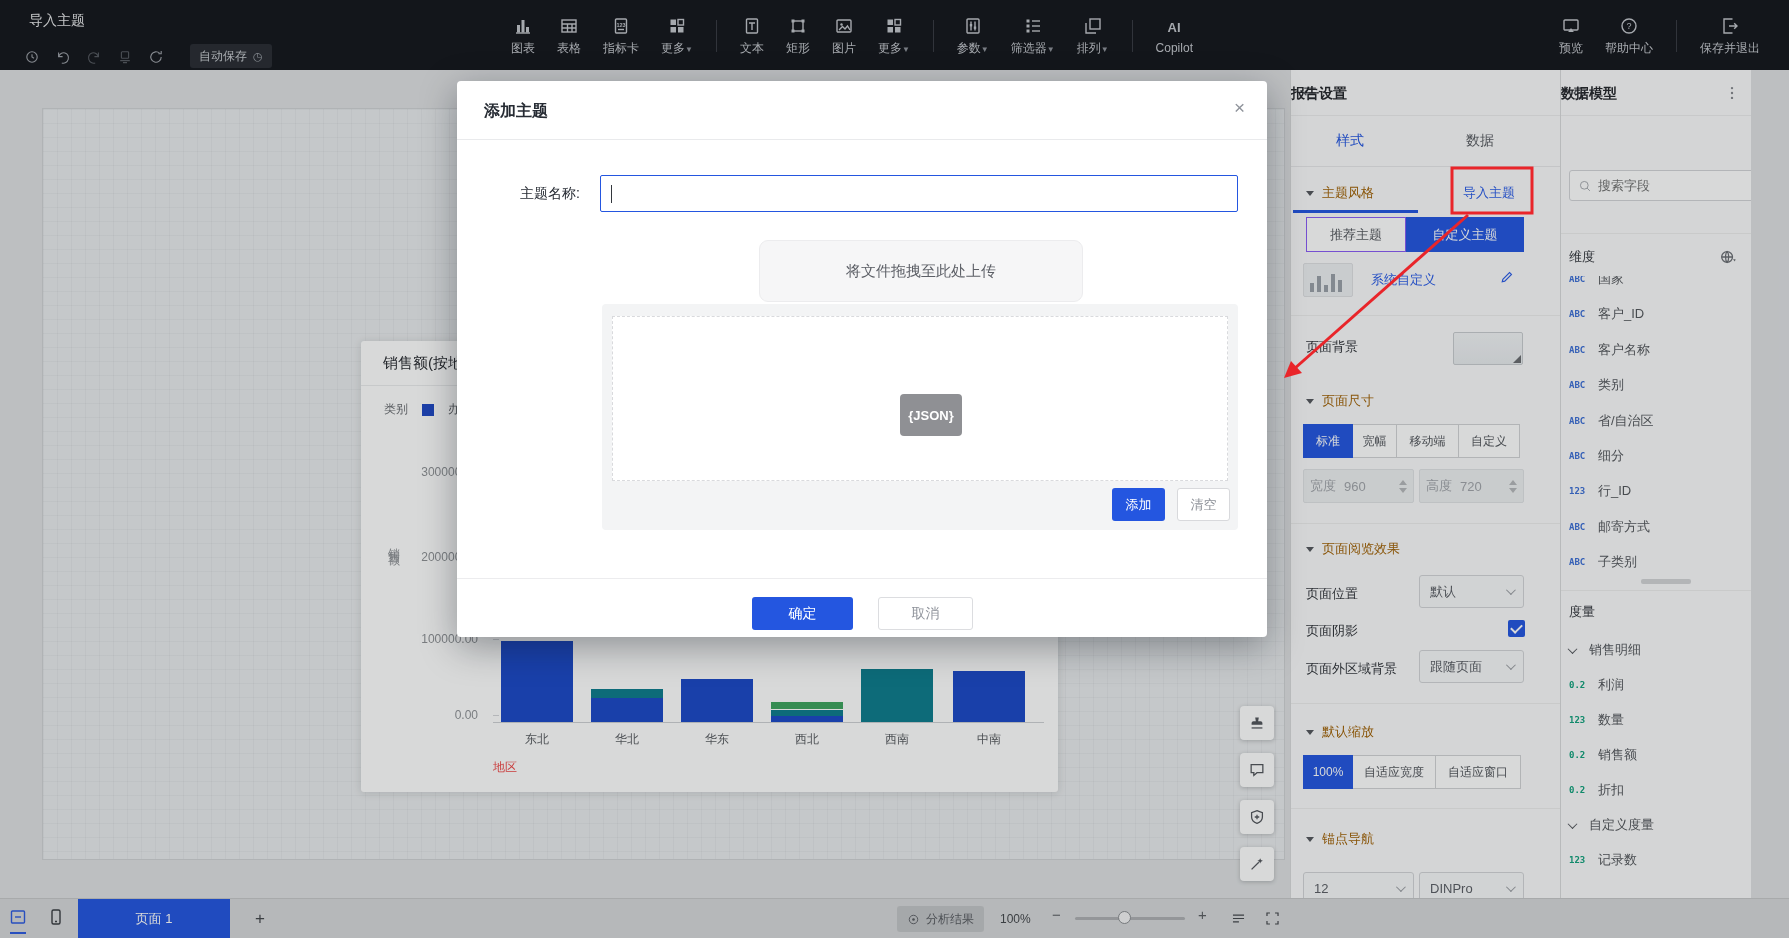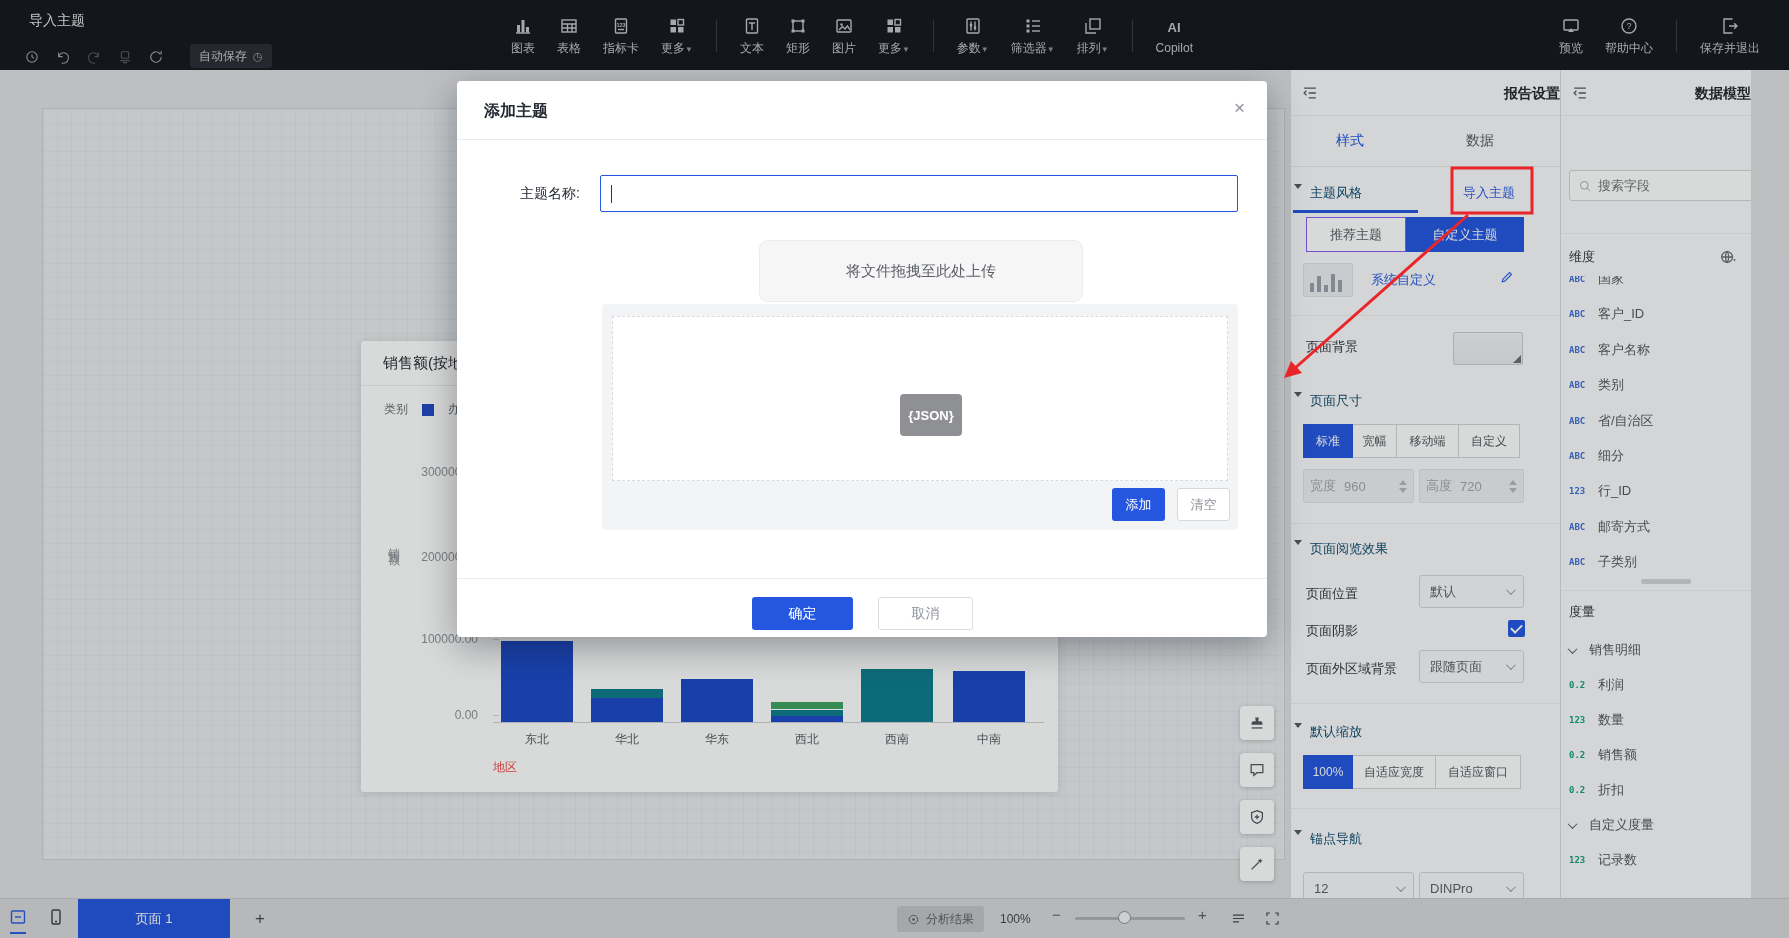--- a/index.html
+++ b/index.html
@@ -75,31 +75,31 @@
   #bb-knob { position:absolute; left:1118px; top:911px; width:13px; height:13px; border-radius:50%; background:#f4f4f5;
     border:1px solid #8a8d91; z-index:12; cursor:pointer; }
   #bb-plus { position:absolute; left:1198px; top:906px; font-size:15px; color:#5c5f64; z-index:11; cursor:pointer; }
   .bb-ric { position:absolute; top:910px; width:17px; height:17px; color:#45484d; z-index:11; cursor:pointer; }
 
   
   .panel { position:absolute; top:70px; height:868px; background:#fbfbfc; border-left:1px solid #d9dadc; z-index:8; overflow:hidden; }
   #rpanel { left:1290px; width:270px; }
   #dpanel { left:1560px; width:191px; }
   .p-head { position:absolute; left:0; top:0; width:100%; height:46px; border-bottom:1px solid #ececee; }
-  .p-head .ttl { position:absolute; left:0; top:15px; width:100%; text-align:right; font-size:14px; color:#26282d; font-weight:bold; }
+  .p-head .ttl { position:absolute; left:0; top:15px; width:100%; text-align:left; font-size:14px; color:#26282d; font-weight:bold; }
   .p-head .cic { position:absolute; left:10px; top:14px; width:18px; height:18px; color:#55585e; cursor:pointer; }
   .p-head .dots { position:absolute; right:10px; top:14px; width:18px; height:18px; color:#85888e; cursor:pointer; }
 
   
   #rp-tabs { position:absolute; left:0; top:46px; width:100%; height:51px; border-bottom:1px solid #e7e8ea; }
   .rp-tab { position:absolute; top:16px; font-size:14px; cursor:pointer; }
   #rp-tab-style { left:45px; color:#2456e0; }
   #rp-tab-data { left:175px; color:#5a5d63; }
   #rp-underline { position:absolute; left:2px; top:94px; width:125px; height:3px; background:#2456e0; }
-  .sec-row { position:absolute; left:3px; display:flex; gap:8px; font-size:13px; color:#0c4a6e; }
+  .sec-row { position:absolute; left:15px; display:flex; align-items:center; gap:8px; font-size:13px; color:#a16207; }
   .tri { width:0; height:0; border-left:4px solid transparent; border-right:4px solid transparent; border-top:5px solid #55585e; }
   .hr { position:absolute; left:0; width:100%; border-top:1px solid #ededee; }
   #rp-import { position:absolute; left:172px; top:114px; font-size:13px; color:#2b5ce6; cursor:pointer; }
   #rp-theme-btns { position:absolute; left:15px; top:147px; display:flex; }
   .tbtn { height:35px; font-size:13px; display:flex; align-items:center; justify-content:center; cursor:pointer; }
   #rp-btn-rec { width:100px; background:#fff; border:1px solid #8b5cf6; color:#55585e; }
   #rp-btn-cus { width:118px; background:#2456e0; color:#fff; }
   #rp-thumb { position:absolute; left:12px; top:193px; width:50px; height:34px; background:#eef0f2; border:1px solid #dfe0e3;
     border-radius:2px; display:flex; align-items:flex-end; gap:3px; padding:4px 6px; }
   #rp-thumb i { width:4px; background:#9aa0a8; display:block; }

